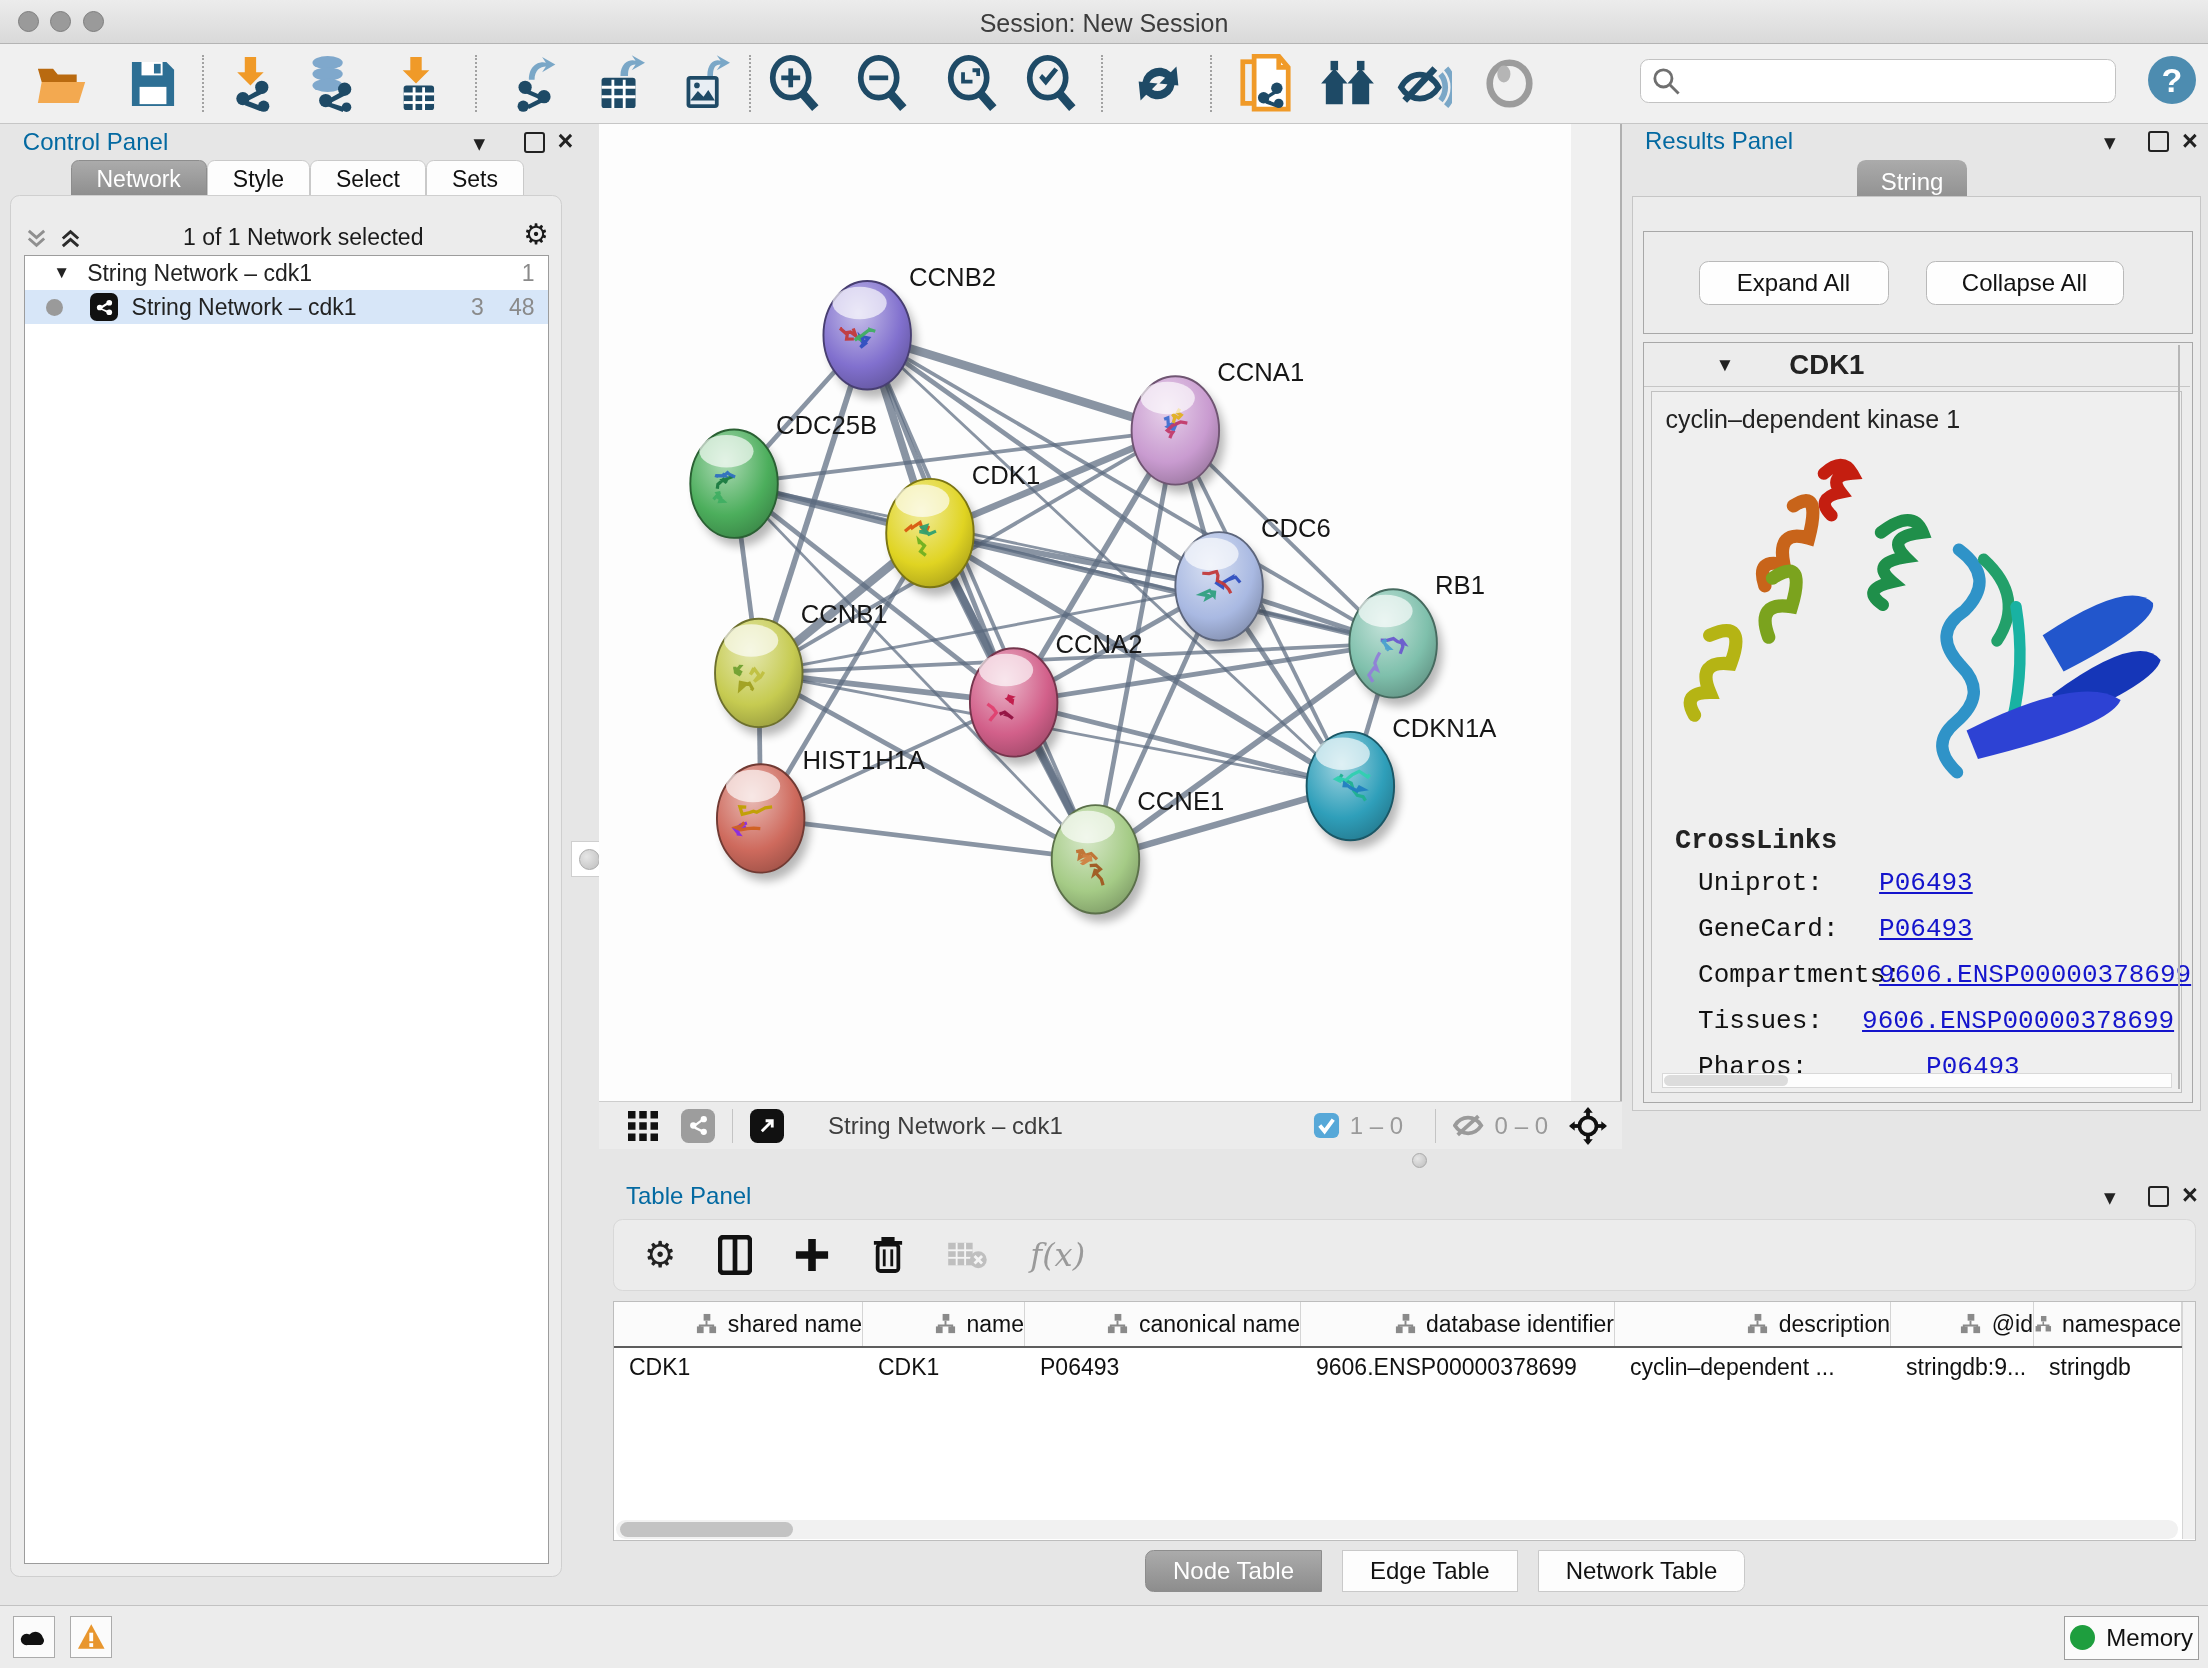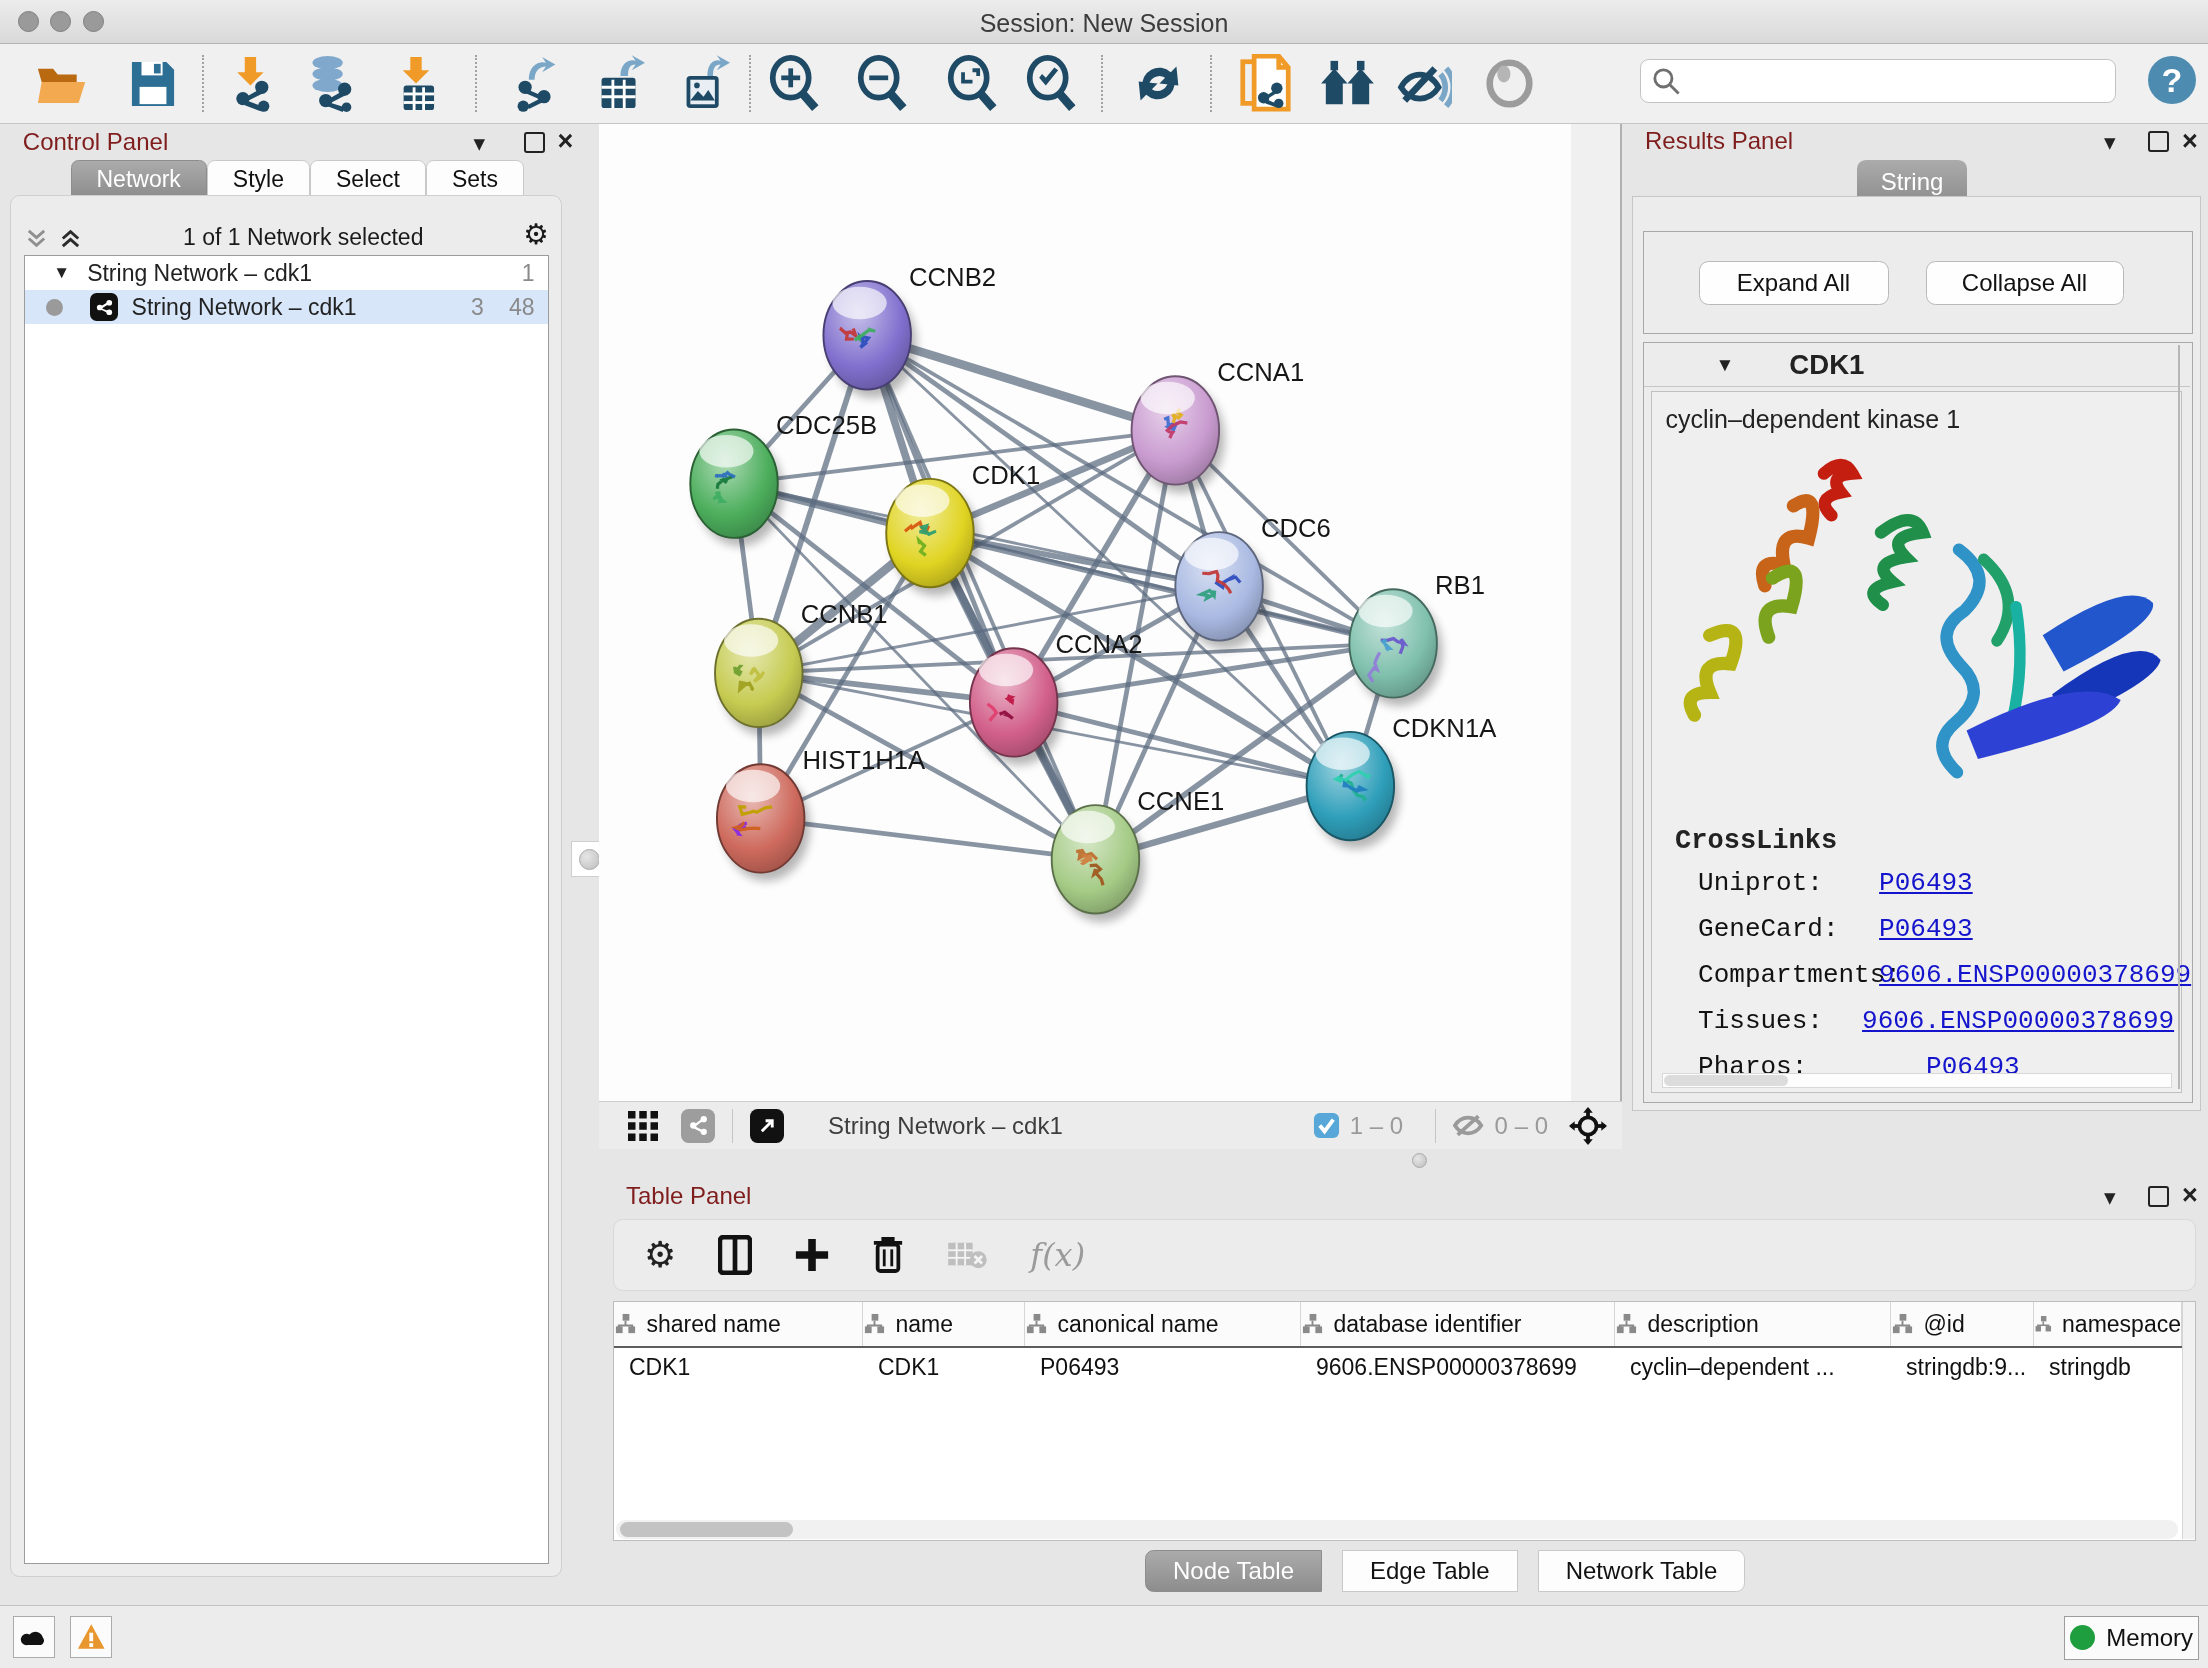--- a/index.html
+++ b/index.html
@@ -15,21 +15,21 @@
 
   
   #toolbar { left:0; top:44px; width:2208px; height:80px; background:#f0f0f0; border-bottom:1px solid #c6c6c6; }
   .tbsep { top:11.4px; width:0; height:57px; border-left:2.9px dotted #a2a2a2; }
   .tbicon { top:11.4px; width:57px; height:57px; display:flex; align-items:center; justify-content:center; }
   #searchbox { left:1640px; top:15px; width:476px; height:44px; background:#fff; border:1.9px solid #c2c2c2; border-radius:8.6px; display:flex; align-items:center; padding-left:11.4px; }
   #search-input { border:none; outline:none; font-size:23px; width:409px; background:transparent; }
   #helpbtn { left:2148px; top:12.4px; width:48px; height:48px; border-radius:50%; background:#4d8cb0; color:#fff; font-size:34px; font-weight:bold; display:flex; align-items:center; justify-content:center; }
 
   
-  .panel-title { font-size:24px; color:#7f1d1d; }
+  .panel-title { font-size:24px; color:#0369a1; }
   .winctl { font-size:23px; color:#222; }
   .boxbtn { display:inline-block; width:21px; height:21px; border:2.9px solid #222; border-radius:2.9px; }
 
   
   #control-panel { left:9.5px; top:126px; width:552px; height:1451px; }
   .tabbtn { height:38px; border:1px solid #c9c9c9; background:#fdfdfd; border-radius:7.6px 7.6px 0 0; font-size:23px; display:inline-flex; align-items:center; justify-content:center; padding:16px 25px; color:#111; }
   .tabbtn.sel { background:linear-gradient(#ababab,#8d8d8d); color:#fff; border-color:#8d8d8d; }
   #cp-body { left:0px; top:69px; width:552px; height:1382px; background:#ececec; border:1px solid #cfcfcf; border-radius:9.5px; }
   #cp-strip { left:13.3px; top:13.3px; width:525px; height:42px; display:flex; align-items:flex-end; font-size:23px; color:#1a1a1a; }
   #cp-tree { left:13.3px; top:59px; width:525px; height:1309px; background:#fff; border:1.9px solid #9c9c9c; }
@@ -48,21 +48,21 @@
   .vt-sep { width:0; height:34px; border-left:1px solid #c4c4c4; margin:0 17px; }
   .vt-text { font-size:24px; color:#3d3d3d; }
   .vt-count { font-size:24px; color:#9a9a9a; }
   .sqicon { width:34px; height:34px; border-radius:7.6px; display:flex; align-items:center; justify-content:center; }
 
   
   #table-panel-title { left:626px; top:1182px; }
   #tp-toolbar { left:613px; top:1219px; width:1583px; height:72px; background:#ececec; border:1px solid #d8d8d8; border-radius:9.5px; display:flex; align-items:center; gap:42px; padding-left:30px; }
   #tp-table { left:613px; top:1301px; width:1583px; height:240px; background:#fff; border:1px solid #bdbdbd; }
   #tp-header { display:flex; height:46px; background:#fbfbfb; border-bottom:2.9px solid #5d5d5d; }
-  .th { display:flex; align-items:center; justify-content:flex-start; gap:9.5px; font-size:23px; color:#111; border-right:1px solid #d5d5d5; overflow:hidden; white-space:nowrap; }
+  .th { display:flex; align-items:center; justify-content:flex-end; gap:9.5px; font-size:23px; color:#111; border-right:1px solid #d5d5d5; overflow:hidden; white-space:nowrap; }
   #tp-row { display:flex; height:38px; align-items:center; }
   .td { font-size:23px; color:#111; padding-left:15px; overflow:hidden; white-space:nowrap; }
   #tp-hscroll { left:616px; top:1520px; width:1562px; height:19px; background:#f1f1f1; border-radius:9.5px; }
   #tp-hthumb { left:3.8px; top:1.9px; width:173px; height:15px; background:#c3c3c3; border-radius:7.6px; }
   #tp-vscroll { right:0px; top:0px; width:13.3px; height:237px; background:#f1f1f1; border-left:1px solid #d5d5d5; }
   .bottab { height:42px; font-size:24px; display:inline-flex; align-items:center; justify-content:center; padding:0 27px; background:#fdfdfd; border:1px solid #c9c9c9; color:#111;margin-left:20px; }
   .bottab.sel { background:linear-gradient(#ababab,#8d8d8d); color:#fff; border-color:#8d8d8d; }
 
   
   #results-title { left:1645px; top:127px; }

